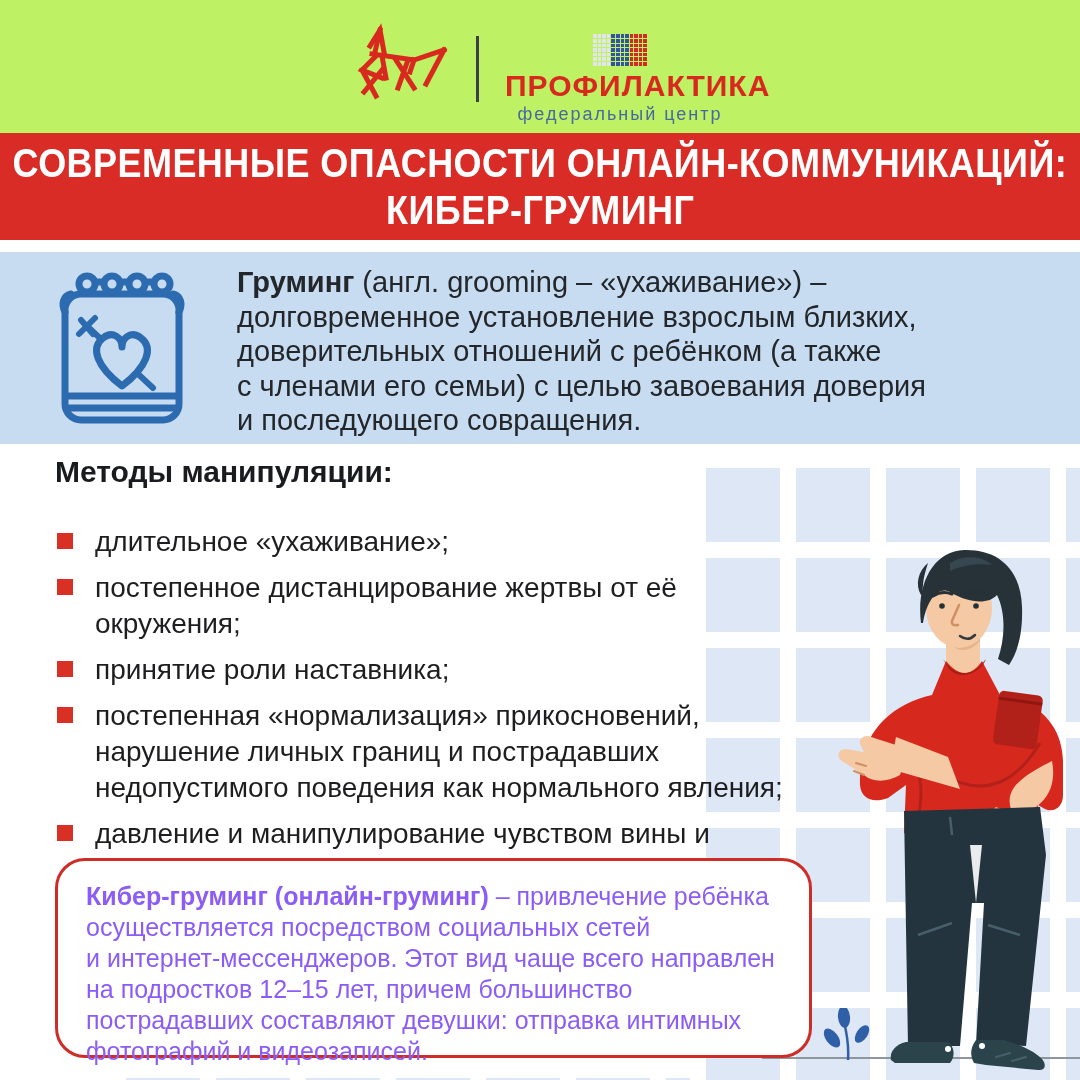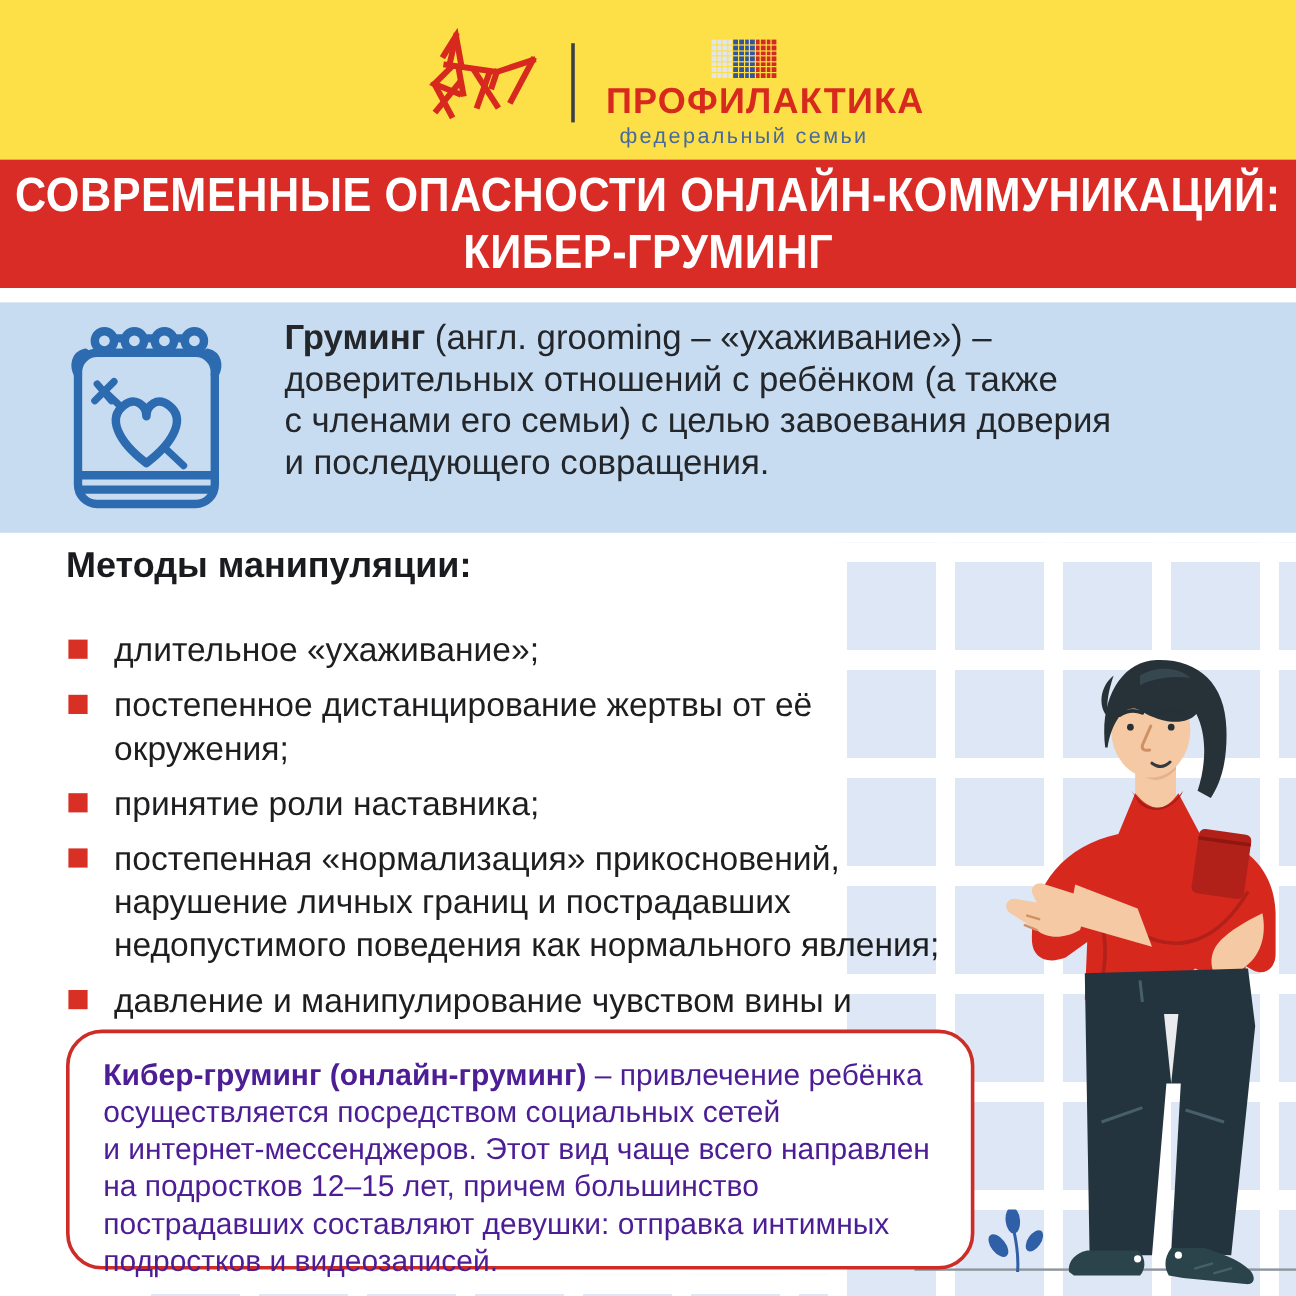--- a/index.html
+++ b/index.html
@@ -12,21 +12,21 @@
     position:absolute;
     background:
       repeating-linear-gradient(to right,#ffffff 0 16px,transparent 16px 90px),
       repeating-linear-gradient(to bottom,#ffffff 0 16px,transparent 16px 90px),
       #dde7f5;
   }
   .bg-grid.right{left:690px;top:452px;right:0;bottom:0;}
   .bg-grid.bottom{left:110px;top:1062px;width:580px;height:18px;}
   .ground-line{position:absolute;left:762px;top:1057px;width:318px;height:2px;background:#8d959f;}
   
-  .header{position:absolute;left:0;top:0;width:1080px;height:133px;background:#fde047;}
+  .header{position:absolute;left:0;top:0;width:1080px;height:133px;background:#bef264;}
   .horse-logo{position:absolute;left:352px;top:22px;width:100px;height:88px;}
   .divider{position:absolute;left:476px;top:36px;width:3px;height:66px;background:#3c4147;}
   .brand{position:absolute;left:505px;top:24px;width:230px;text-align:center;}
   .flag-mosaic{display:inline-grid;grid-template-columns:repeat(12,3.6px);grid-auto-rows:3.6px;gap:1px;margin-bottom:4px;}
   .brand-name{font-weight:bold;font-size:30px;letter-spacing:1px;color:#d8291f;line-height:32px;}
   .brand-sub{font-size:18px;letter-spacing:2px;color:#47699e;margin-top:2px;}
   
   .banner{
     position:absolute;left:0;top:133px;width:1080px;height:107px;background:#da2c26;
     display:flex;flex-direction:column;justify-content:center;align-items:center;
@@ -43,21 +43,21 @@
   .b{font-weight:bold;margin-top:13px;}
   
   .methods-heading{position:absolute;left:55px;top:455px;font-size:30px;font-weight:bold;color:#191b1e;}
   .methods-list{position:absolute;left:55px;top:524px;width:750px;list-style:none;margin:0;padding:0;}
   .methods-list li{position:relative;padding-left:40px;margin-bottom:10px;font-size:28px;line-height:36px;max-width:705px;color:#1e1e20;}
   .bullet{position:absolute;left:2px;top:9px;width:16px;height:16px;background:#d93026;}
   
   .callout{
     position:absolute;left:55px;top:858px;width:757px;height:200px;background:#ffffff;
     border:3px solid #cd2d26;border-radius:30px;box-sizing:border-box;
-    padding:20px 28px;font-size:25px;line-height:31px;color:#4c1d95;
+    padding:20px 28px;font-size:25px;line-height:31px;color:#8b5cf6;
   }
   .callout-line{white-space:nowrap;}
   
   .man{position:absolute;left:800px;top:545px;width:280px;height:535px;}
   .plant{position:absolute;left:820px;top:1008px;width:60px;height:52px;}
 </style>
 </head>
 <body>
 
 <div class="canvas">
@@ -162,21 +162,21 @@
           <div style="background: rgb(51, 84, 159);"></div>
           <div style="background: rgb(51, 84, 159);"></div>
           <div style="background: rgb(51, 84, 159);"></div>
           <div style="background: rgb(51, 84, 159);"></div>
           <div style="background: rgb(208, 44, 36);"></div>
           <div style="background: rgb(208, 44, 36);"></div>
           <div style="background: rgb(208, 44, 36);"></div>
           <div style="background: rgb(208, 44, 36);"></div>
         </div>
       <div class="brand-name">ПРОФИЛАКТИКА</div>
-      <div class="brand-sub">федеральный семьи</div>
+      <div class="brand-sub">федеральный центр</div>
     </div>
   </div>
 
   <div class="banner">
     <div class="banner-line">СОВРЕМЕННЫЕ ОПАСНОСТИ ОНЛАЙН-КОММУНИКАЦИЙ:</div>
     <div class="banner-line">КИБЕР-ГРУМИНГ</div>
   </div>
 
   <div class="def-box">
     <svg class="def-icon" viewBox="0 0 130 160" fill="none" stroke="#2d6bb0" stroke-width="7" stroke-linecap="round" stroke-linejoin="round">
@@ -188,20 +188,21 @@
       <circle cx="80" cy="16" r="8"></circle>
       <circle cx="105" cy="16" r="8"></circle>
       <path d="M41 14 L45 14 M66 14 L70 14 M91 14 L95 14"></path>
       <path d="M30 58 L96 120" stroke-width="6"></path>
       <path d="M22 66 L38 50 M24 52 L36 66" stroke-width="6"></path>
       <path d="M65 118 C40 99 33 80 46 70 C56 62 65 70 65 79 C65 70 74 62 84 70 C97 80 90 99 65 118 Z" fill="#c7dcf0"></path>
       <path d="M10 128 L120 128 M10 140 L120 140"></path>
     </svg>
     <div class="def-text">
       <div class="def-line"><span class="b">Груминг</span><span> (англ. grooming – «ухаживание») –</span></div>
+      <div class="def-line">долговременное установление взрослым близких,</div>
       <div class="def-line">доверительных отношений с ребёнком (а также</div>
       <div class="def-line">с членами его семьи) с целью завоевания доверия</div>
       <div class="def-line">и последующего совращения.</div>
     </div>
   </div>
 
   <div class="methods-heading">Методы манипуляции:</div>
   <ul class="methods-list">
     <li><span class="bullet"></span><span>длительное «ухаживание»;</span></li>
     <li><span class="bullet"></span><span>постепенное дистанцирование жертвы от её окружения;</span></li>
@@ -209,21 +210,21 @@
     <li><span class="bullet"></span><span>постепенная «нормализация» прикосновений, нарушение личных границ и пострадавших недопустимого поведения как нормального явления;</span></li>
     <li><span class="bullet"></span><span>давление и манипулирование чувством вины и ответственности жертвы.</span></li>
   </ul>
 
   <div class="callout">
     <div class="callout-line"><span class="b">Кибер-груминг (онлайн-груминг)</span><span> – привлечение ребёнка</span></div>
     <div class="callout-line">осуществляется посредством социальных сетей</div>
     <div class="callout-line">и интернет-мессенджеров. Этот вид чаще всего направлен</div>
     <div class="callout-line">на подростков 12–15 лет, причем большинство</div>
     <div class="callout-line">пострадавших составляют девушки: отправка интимных</div>
-    <div class="callout-line">подростков и видеозаписей.</div>
+    <div class="callout-line">фотографий и видеозаписей.</div>
   </div>
 
   <svg class="plant" viewBox="0 0 60 52">
     <path d="M28 52 C29 38 27 26 24 14" stroke="#2e5fa7" stroke-width="2.5" fill="none"></path>
     <ellipse cx="12" cy="30" rx="6" ry="11" fill="#2e5fa7" transform="rotate(-38 12 30)"></ellipse>
     <ellipse cx="24" cy="9" rx="6" ry="11" fill="#2e5fa7" transform="rotate(-6 24 9)"></ellipse>
     <ellipse cx="42" cy="26" rx="5.5" ry="10" fill="#2e5fa7" transform="rotate(34 42 26)"></ellipse>
   </svg>
 
   <svg class="man" viewBox="0 0 280 535">

